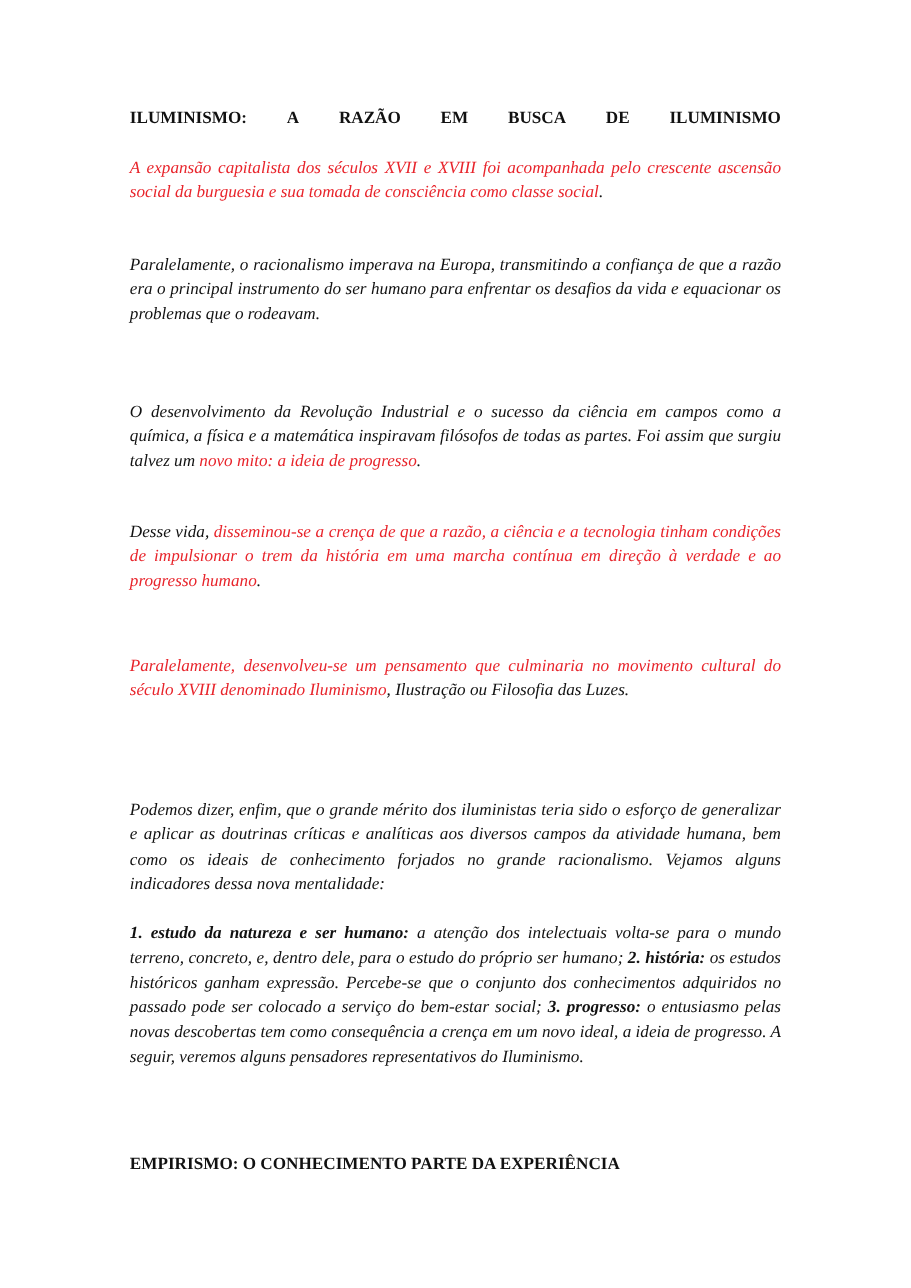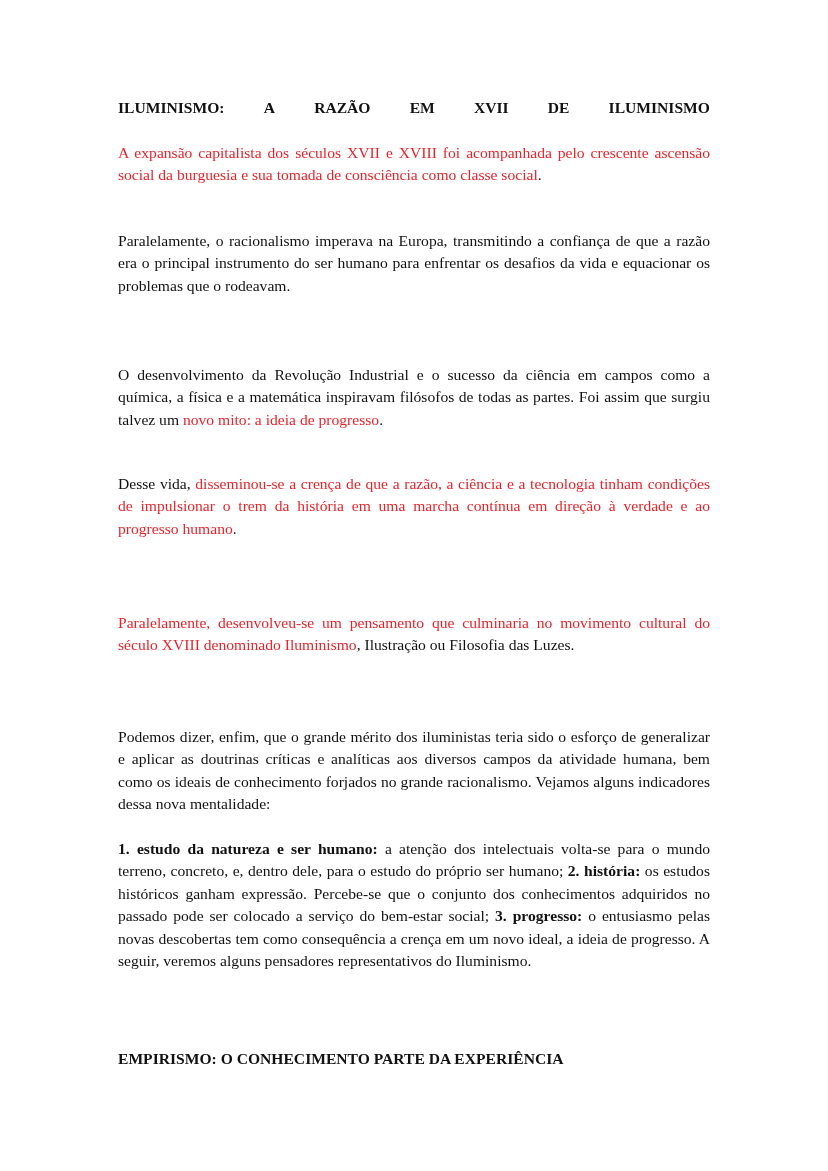--- a/index.html
+++ b/index.html
@@ -22,20 +22,21 @@
       width: 592px;
     }
     .block {
       position: absolute;
       left: 0;
       width: 592px;
       font-size: 15.6px;
       line-height: 22.4px;
       text-align: justify;
       margin: 0;
+      font-style: italic;
     }
     .heading {
       font-weight: bold;
       font-size: 15.6px;
       line-height: 22px;
       margin: 0;
       position: absolute;
       left: 0;
       width: 592px;
     }
@@ -49,42 +50,42 @@
 </head>
 <body>
 
 <div class="page">
 
   <h1 class="heading heading-justified" style="top:97px;">
     <span>ILUMINISMO:</span>
     <span>A</span>
     <span>RAZÃO</span>
     <span>EM</span>
-    <span>XVII</span>
+    <span>BUSCA</span>
     <span>DE</span>
     <span>ILUMINISMO</span>
   </h1>
 
   <p class="block" style="top:142px;">
     <span class="red">A expansão capitalista dos séculos XVII e XVIII foi acompanhada pelo crescente ascensão social da burguesia e sua tomada de consciência como classe social</span><span>.</span>
   </p>
 
   <p class="block" style="top:230px;">
     <span>Paralelamente, o racionalismo imperava na Europa, transmitindo a confiança de que a razão era o principal instrumento do ser humano para enfrentar os desafios da vida e equacionar os problemas que o rodeavam.</span>
   </p>
 
   <p class="block" style="top:352px;margin-top:12px;">
     <span>O desenvolvimento da Revolução Industrial e o sucesso da ciência em campos como a química, a física e a matemática inspiravam filósofos de todas as partes. Foi assim que surgiu talvez um </span><span class="red">novo mito: a ideia de progresso</span><span>.</span>
   </p>
 
   <p class="block" style="top:473px;">
     <span>Desse vida, </span><span class="red">disseminou-se a crença de que a razão, a ciência e a tecnologia tinham condições de impulsionar o trem da história em uma marcha contínua em direção à verdade e ao progresso humano</span><span>.</span>
   </p>
 
-  <p class="block" style="top:612px;">
+  <p class="block" style="top:595px;">
     <span class="red">Paralelamente, desenvolveu-se um pensamento que culminaria no movimento cultural do século XVIII denominado Iluminismo</span><span>, Ilustração ou Filosofia das Luzes.</span>
   </p>
 
   <p class="block" style="top:726px;">
     <span>Podemos dizer, enfim, que o grande mérito dos iluministas teria sido o esforço de generalizar e aplicar as doutrinas críticas e analíticas aos diversos campos da atividade humana, bem como os ideais de conhecimento forjados no grande racionalismo. Vejamos alguns indicadores dessa nova mentalidade:</span>
   </p>
 
   <p class="block" style="top:838px;">
     <span class="bold">1. estudo da natureza e ser humano:</span><span> a atenção dos intelectuais volta-se para o mundo terreno, concreto, e, dentro dele, para o estudo do próprio ser humano; </span><span class="bold">2. história:</span><span> os estudos históricos ganham expressão. Percebe-se que o conjunto dos conhecimentos adquiridos no passado pode ser colocado a serviço do bem-estar social; </span><span class="bold">3. progresso:</span><span> o entusiasmo pelas novas descobertas tem como consequência a crença em um novo ideal, a ideia de progresso. A seguir, veremos alguns pensadores representativos do Iluminismo.</span>
   </p>

